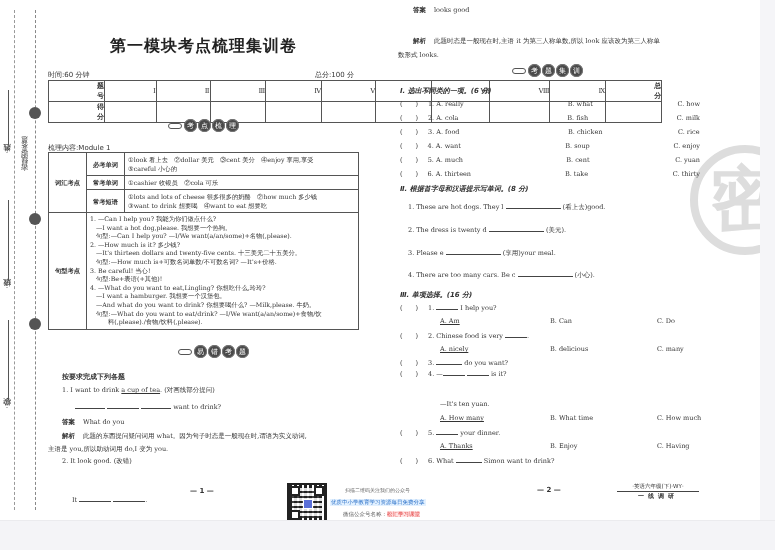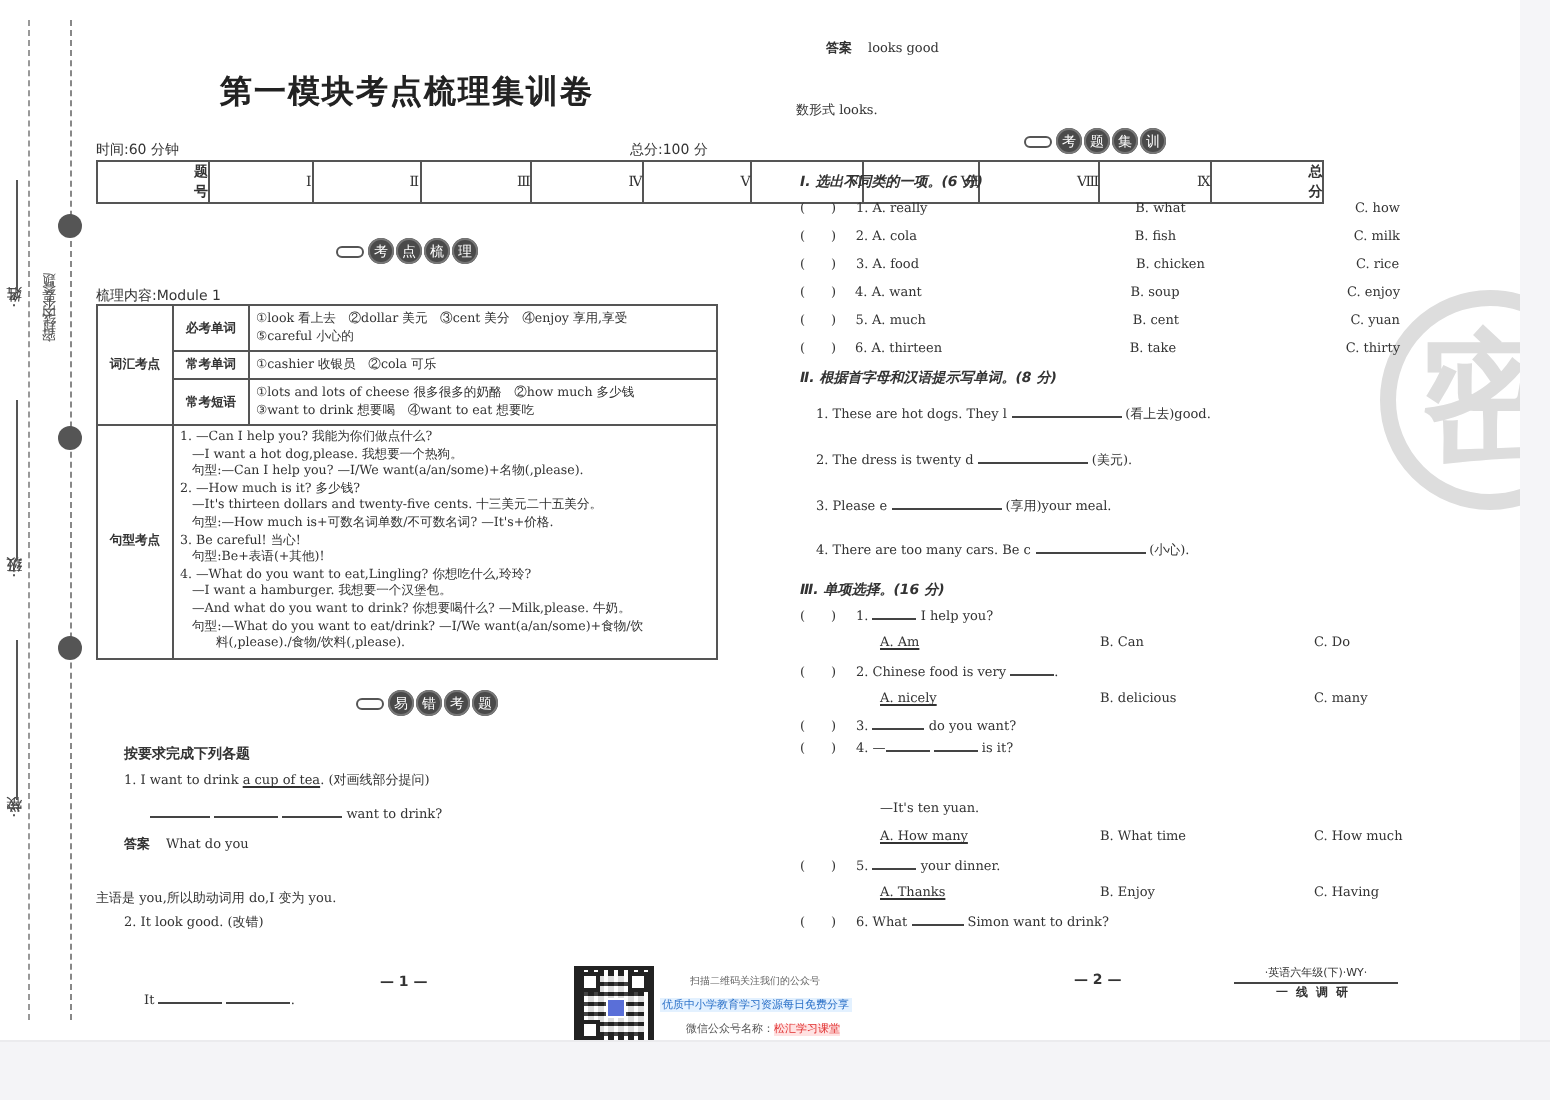--- a/index.html
+++ b/index.html
@@ -104,20 +104,33 @@
       <td>Ⅰ</td>
       <td>Ⅱ</td>
       <td>Ⅲ</td>
       <td>Ⅳ</td>
       <td>Ⅴ</td>
       <td>Ⅵ</td>
       <td>Ⅶ</td>
       <td>Ⅷ</td>
       <td>Ⅸ</td>
       <td class="hd">总分</td>
+    </tr>
+    <tr>
+      <td class="hd">得分</td>
+      <td></td>
+      <td></td>
+      <td></td>
+      <td></td>
+      <td></td>
+      <td></td>
+      <td></td>
+      <td></td>
+      <td></td>
+      <td></td>
     </tr>
   </tbody>
     </table>
 
   <div class="banner" style="left:168px;top:119px">
     <span class="tail"></span>
     <span class="ball">考</span>
     <span class="ball">点</span>
     <span class="ball">梳</span>
     <span class="ball">理</span>
@@ -181,20 +194,23 @@
   </div>
   <div class="text-line" style="left:75px;top:402px">
     <span class="blank" style="width:30px"></span>
     <span class="blank" style="width:32px"></span>
     <span class="blank" style="width:30px"></span>
     <span>want to drink?</span>
   </div>
   <div class="text-line" style="left:62px;top:418px">
     <span class="bold-lbl">答案</span><span>What do you</span>
   </div>
+  <div class="text-line" style="left:62px;top:432px">
+    <span class="bold-lbl">解析</span><span>此题的东西提问疑问词用 what。因为句子时态是一般现在时,谓语为实义动词,</span>
+  </div>
   <div class="text-line" style="left:48px;top:445px">主语是 you,所以助动词用 do,I 变为 you.</div>
   <div class="text-line" style="left:62px;top:457px">2. It look good. (改错)</div>
   <div class="text-line" style="left:72px;top:495px">
     <span>It</span>
     <span class="blank" style="width:32px"></span>
     <span class="blank" style="width:32px"></span>.
   </div>
   <div class="page-num" style="left:190px;top:487px">— 1 —</div>
 
   <div class="qr">
@@ -205,22 +221,25 @@
     <div class="qr-logo"></div>
   </div>
   <div class="promo1">扫描二维码关注我们的公众号</div>
   <div class="promo2">优质中小学教育学习资源每日免费分享</div>
   <div class="promo3">
     <span>微信公众号名称：</span><span class="red">松汇学习课堂</span>
   </div>
 
   <div class="watermark">密</div>
 
-  <div class="text-line" style="left:413px;top:20px">
+  <div class="text-line" style="left:413px;top:6px">
     <span class="bold-lbl">答案</span><span>looks good</span>
+  </div>
+  <div class="text-line" style="left:413px;top:37px">
+    <span class="bold-lbl">解析</span><span>此题时态是一般现在时,主语 it 为第三人称单数,所以 look 应该改为第三人称单</span>
   </div>
   <div class="text-line" style="left:398px;top:51px">数形式 looks.</div>
 
   <div class="banner" style="left:512px;top:64px">
     <span class="tail"></span>
     <span class="ball">考</span>
     <span class="ball">题</span>
     <span class="ball">集</span>
     <span class="ball">训</span>
   </div>

